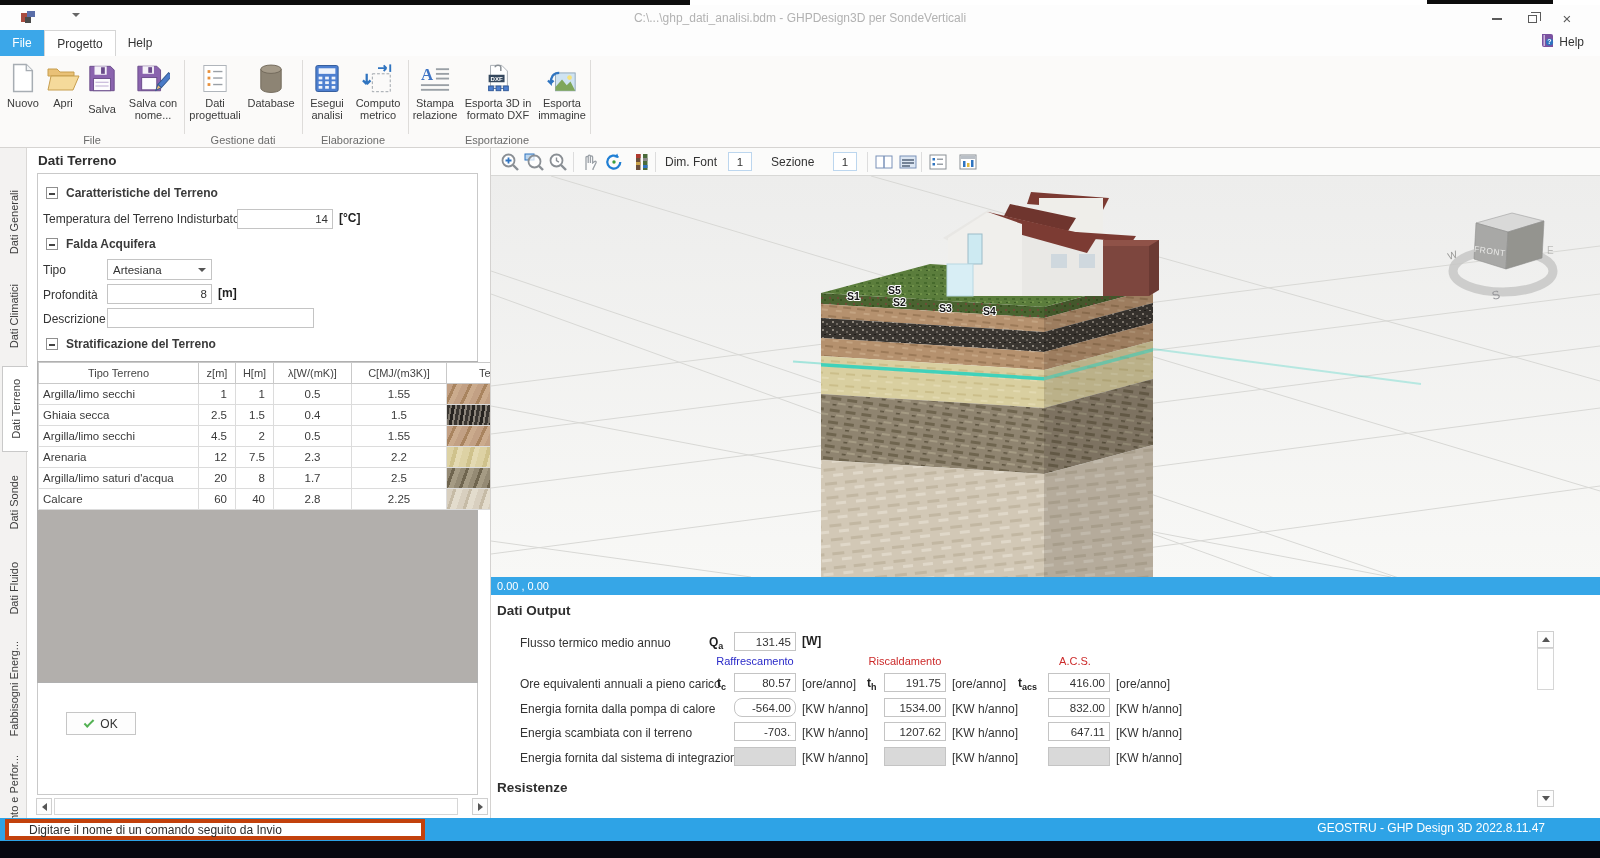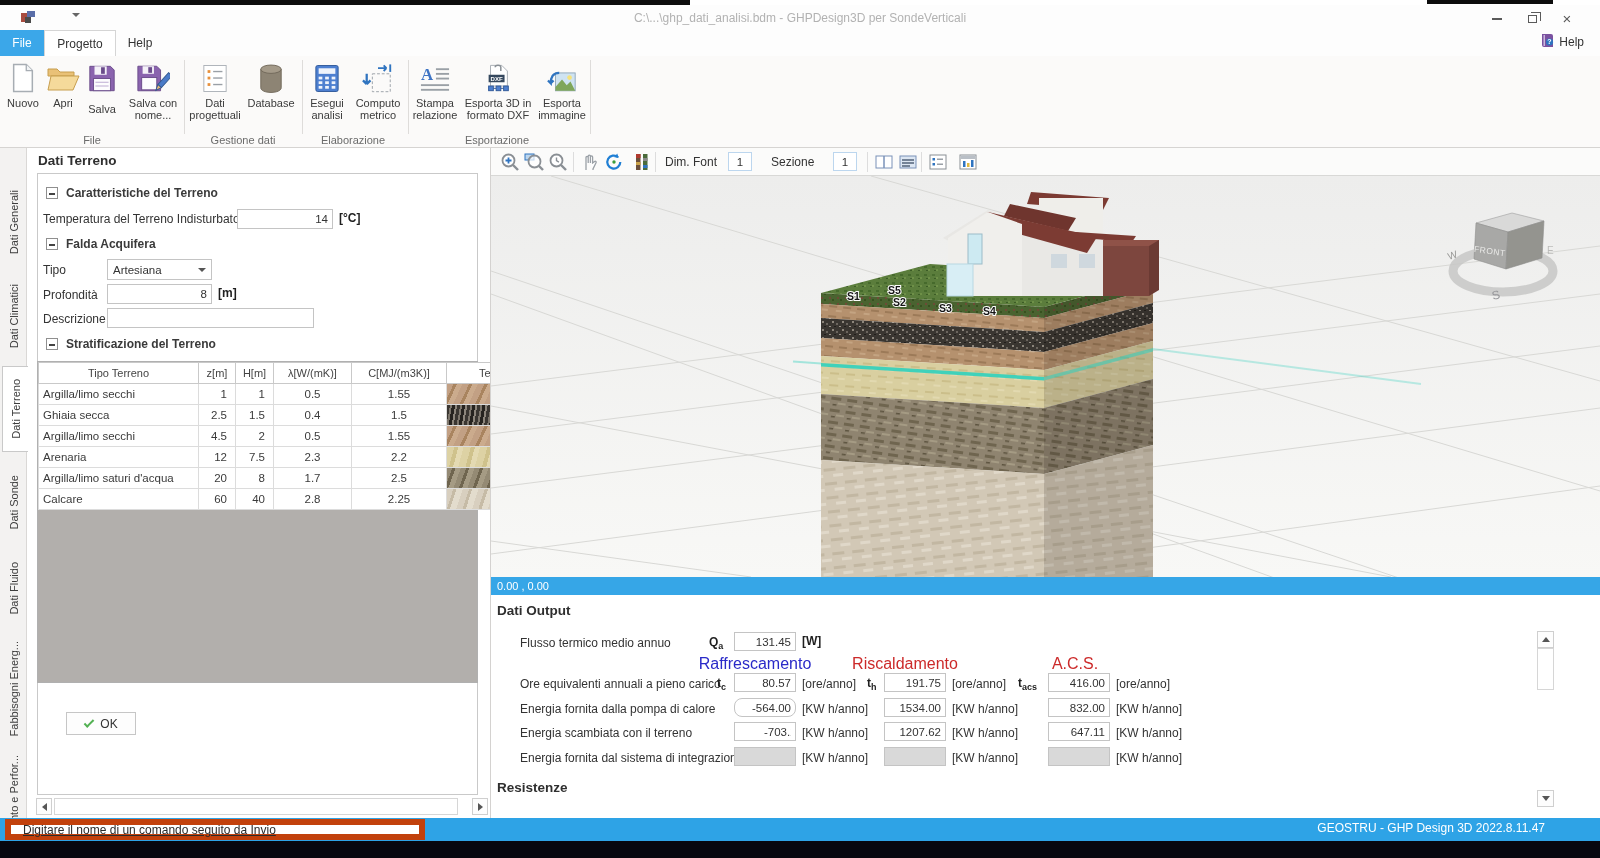--- a/index.html
+++ b/index.html
@@ -90,31 +90,31 @@
 
   .viewport { position:absolute; left:491px; top:176px; width:1109px; height:401px; background:linear-gradient(#ededec, #f8f8f6); overflow:hidden; }
 
   .coordbar { position:absolute; left:491px; top:577px; width:1109px; height:18px; background:#36a6e7; color:#fff; font-size:11px; display:flex; align-items:center; padding-left:6px; }
 
   .output-panel { position:absolute; left:491px; top:595px; width:1109px; height:223px; background:#fff; }
   .out-title { position:absolute; left:6px; top:8px; font-size:13.5px; font-weight:bold; color:#2f2f2f; }
   .olbl { position:absolute; font-size:12px; color:#333; }
   .osym { position:absolute; font-size:12px; font-weight:bold; color:#1f1f1f;text-align:center; }
   .osym .sub { font-size:9px; vertical-align:-3px; }
-  .ocol { position:absolute; width:130px; text-align:center; font-size:16px; }
+  .ocol { position:absolute; width:130px; text-align:center; font-size:11px; }
   .vscroll-btn { position:absolute; width:17px; height:17px; border:1px solid #cfcfcf; background:#fdfdfd; display:flex; align-items:center; justify-content:center; }
   .vs-tri-u { width:0; height:0; border-left:4px solid transparent; border-right:4px solid transparent; border-bottom:5px solid #555; }
   .vs-tri-d { width:0; height:0; border-left:4px solid transparent; border-right:4px solid transparent; border-top:5px solid #555; }
   .vs-thumb { position:absolute; width:17px; border:1px solid #d6d6d6; background:#fff; }
 
   .vline-main { position:absolute; left:490px; top:148px; width:1px; height:670px; background:#d4d2d0; }
 
   
   .cmdbar { position:absolute; left:0; top:818px; width:1600px; height:23px; background:#2ea3e6; }
-  .cmd-input { position:absolute; left:5px; top:1px; width:420px; height:21px; background:#fff; border:6px solid #c2410c; font-size:12px; color:#2b2b2b; display:flex; align-items:center; padding-left:12px;text-decoration:underline; }
+  .cmd-input { position:absolute; left:5px; top:1px; width:420px; height:21px; background:#fff; border:4px solid #c2410c; font-size:12px; color:#2b2b2b; display:flex; align-items:center; padding-left:20px; }
   .brand { position:absolute; right:55px; top:3px; font-size:12px; color:#fff; }
   .bottom-strip { position:absolute; left:0; top:841px; width:1600px; height:17px; background:#07070f; }
 </style>
 </head>
 <body>
 
 <div class="screen">
 
   <div class="strip" style="left:0;top:0;width:690px;height:5px;"></div>
   <div class="strip" style="left:1427px;top:0;width:126px;height:4px;"></div>

